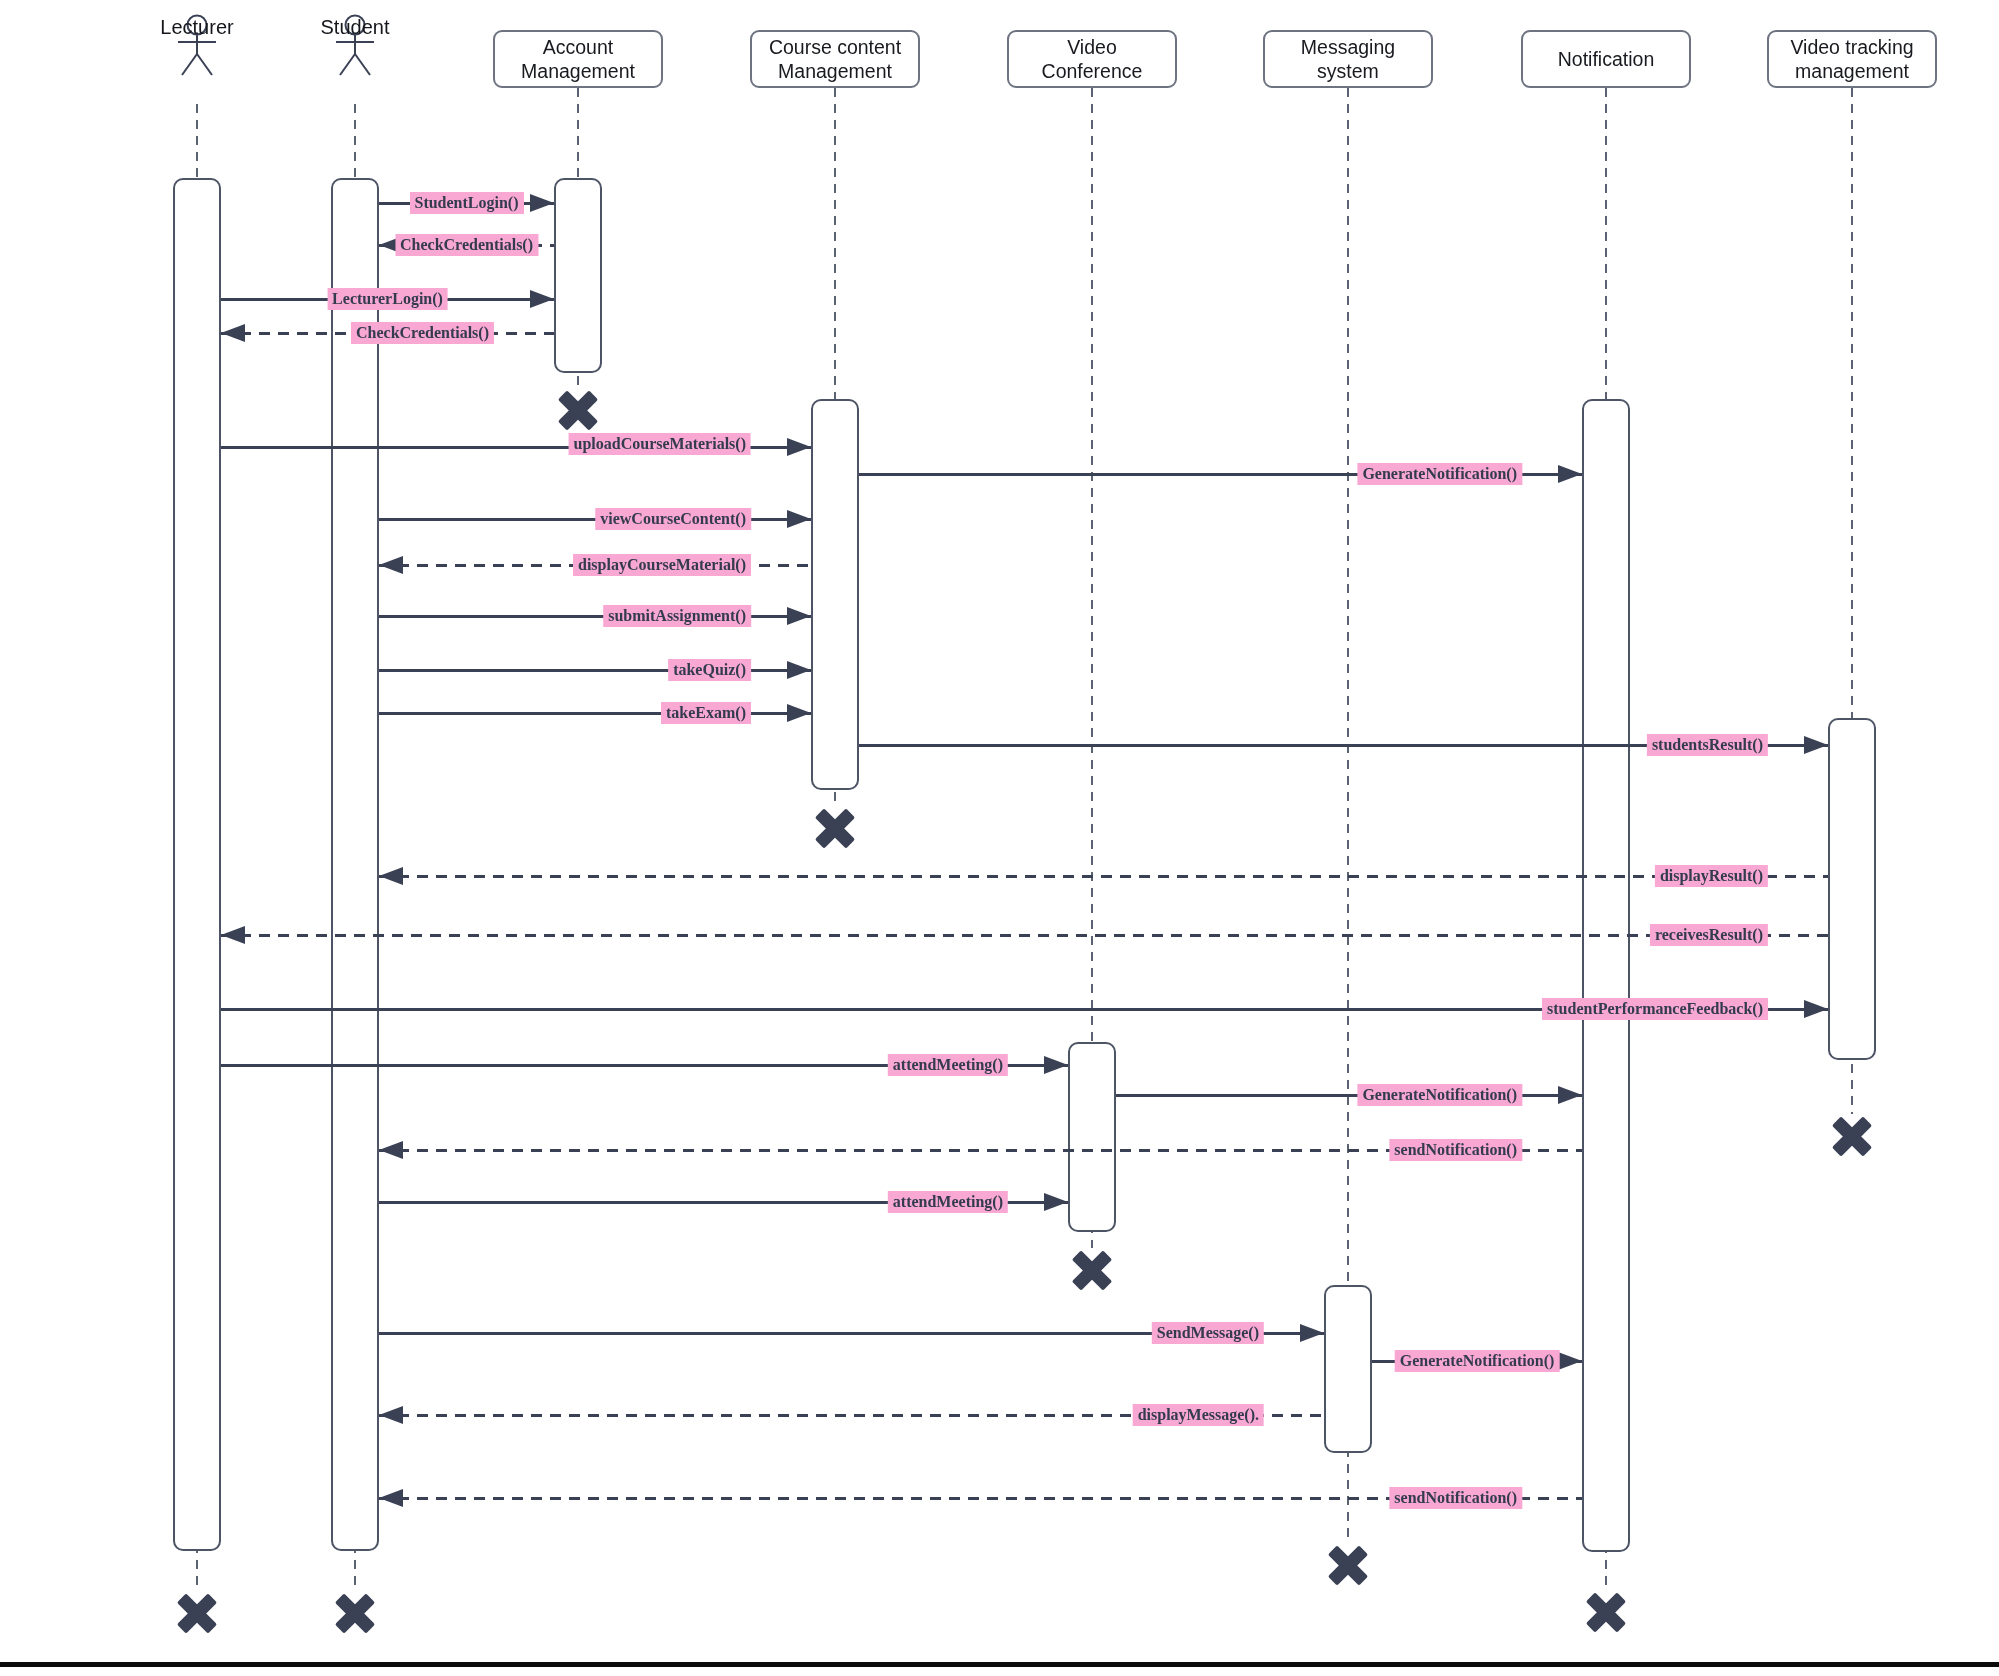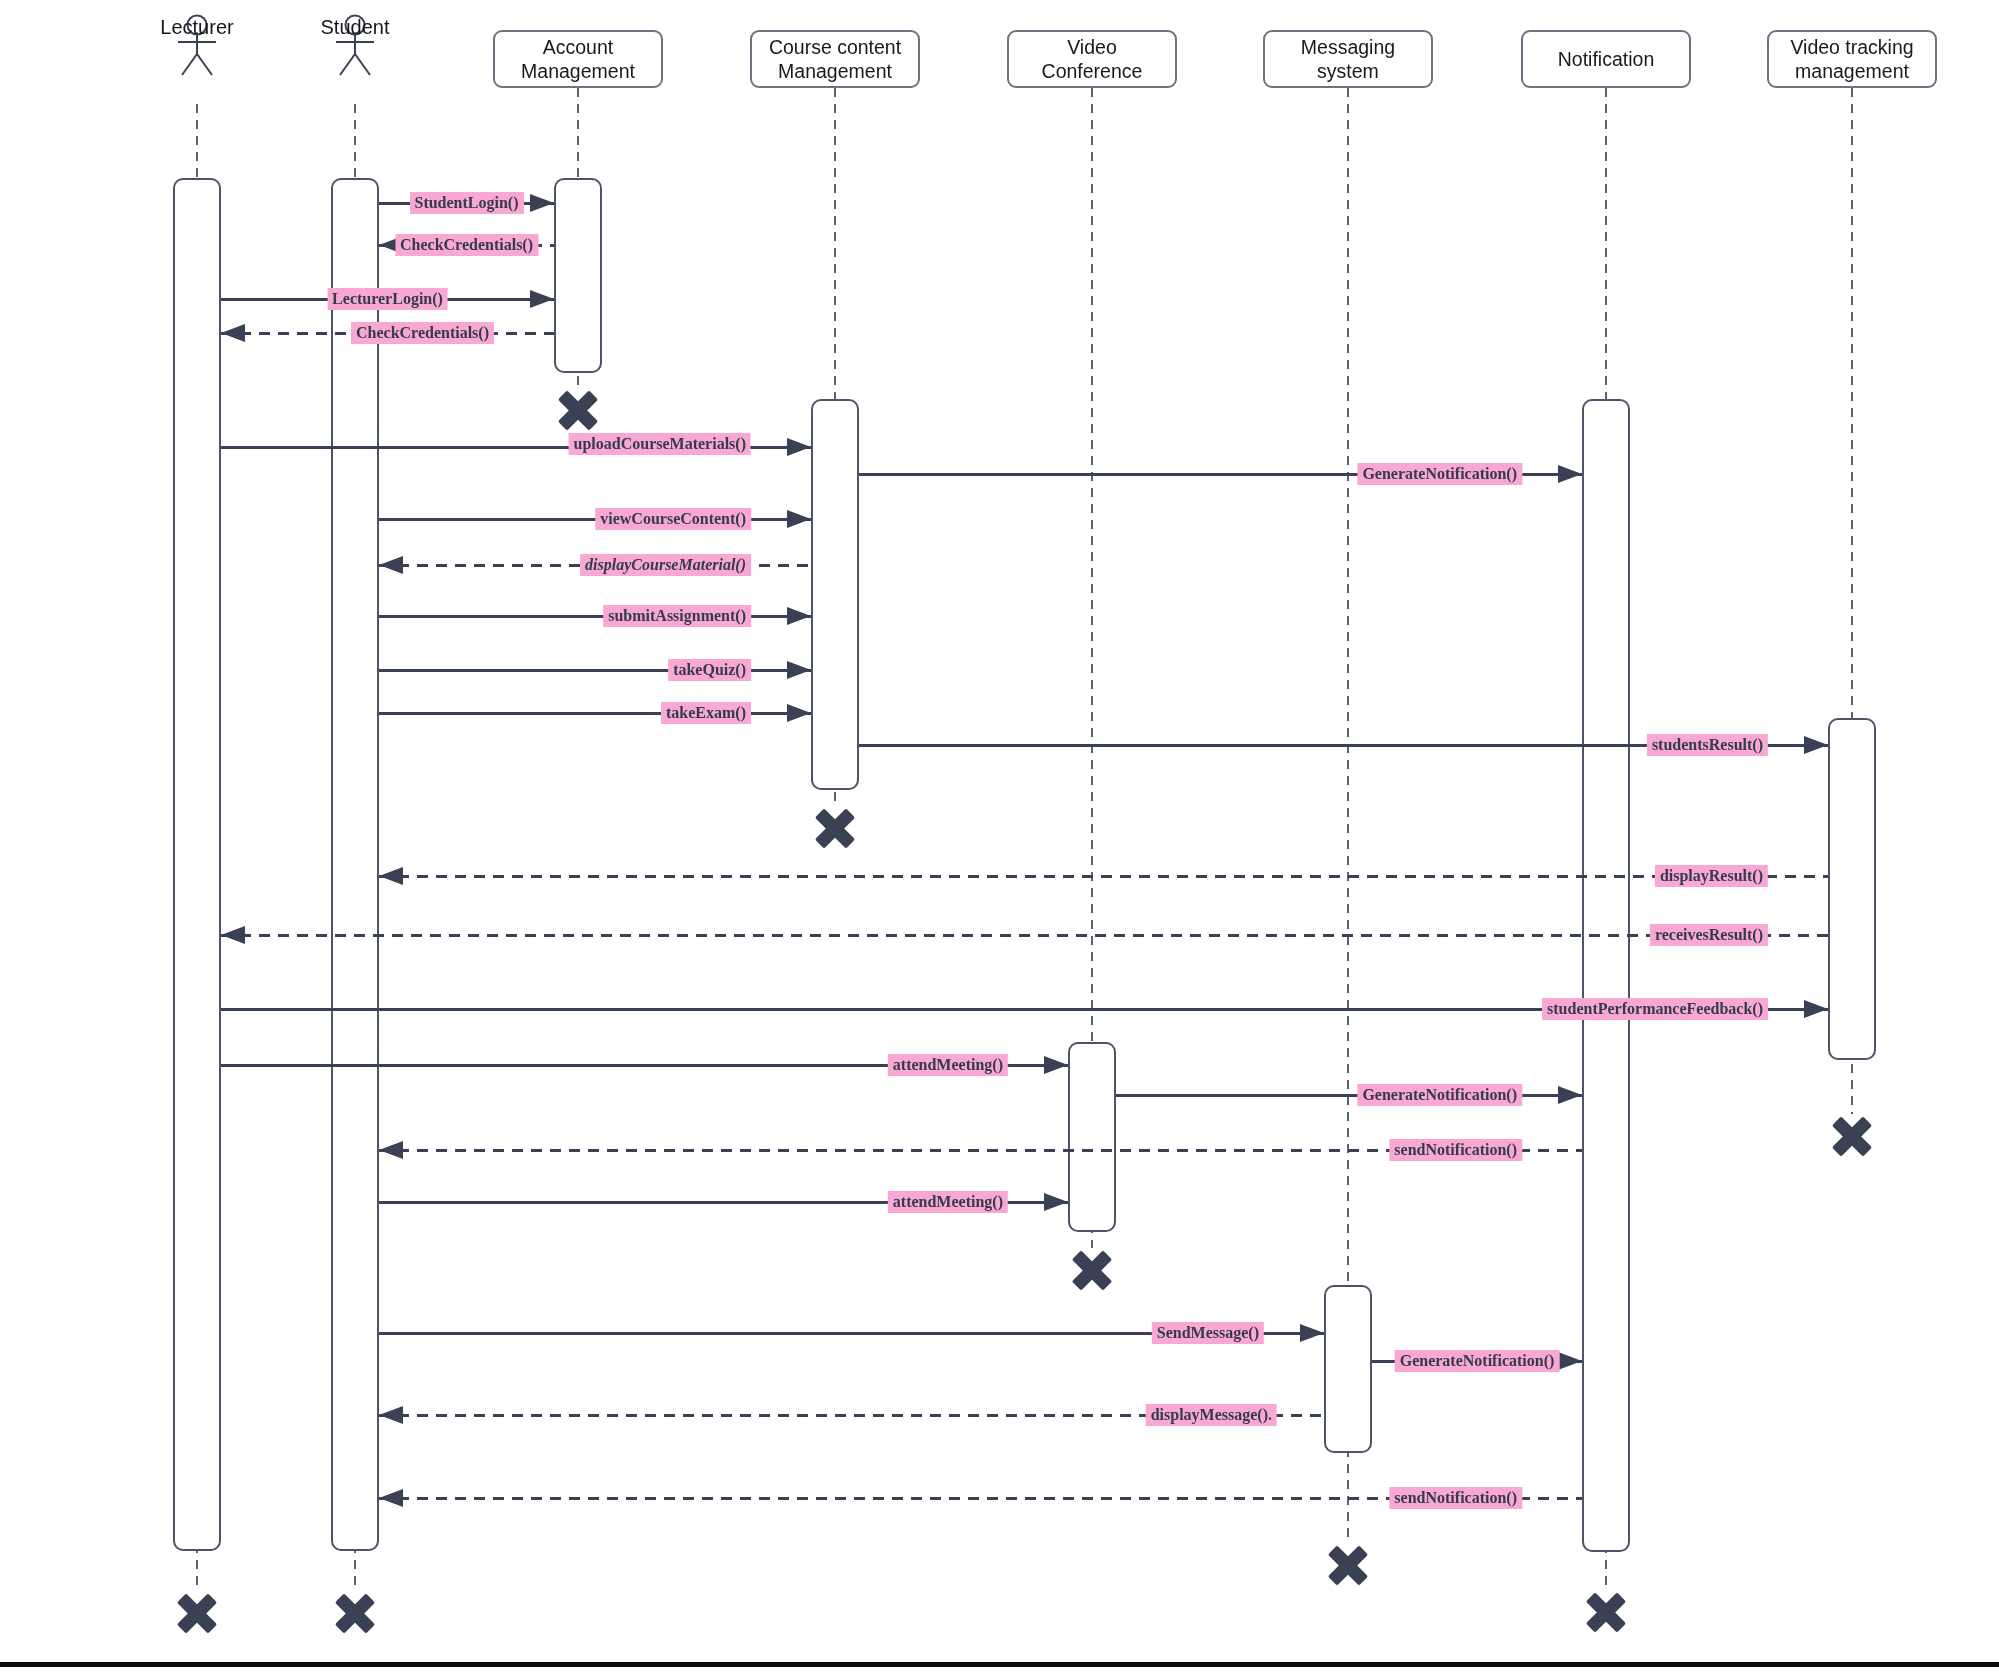--- a/index.html
+++ b/index.html
@@ -113,21 +113,21 @@
     <div class="arrow ar" style="left: 787px; top: 438px;"></div>
     <div class="msg-label" style="top: 444px; left: 751px; transform: translate(-100%, -50%);">uploadCourseMaterials()</div>
     <div class="mline solid" style="left: 859px; top: 472.5px; width: 723px;"></div>
     <div class="arrow ar" style="left: 1558px; top: 465px;"></div>
     <div class="msg-label" style="top: 474px; left: 1522px; transform: translate(-100%, -50%);">GenerateNotification()</div>
     <div class="mline solid" style="left: 379px; top: 517.5px; width: 432px;"></div>
     <div class="arrow ar" style="left: 787px; top: 510px;"></div>
     <div class="msg-label" style="top: 519px; left: 751px; transform: translate(-100%, -50%);">viewCourseContent()</div>
     <div class="mline dash" style="left: 379px; top: 563.5px; width: 432px;"></div>
     <div class="arrow al" style="left: 379px; top: 556px;"></div>
-    <div class="msg-label" style="top: 565px; left: 751px; transform: translate(-100%, -50%); font-style: italic;">displayCourseMaterial()</div>
+    <div class="msg-label" style="top: 565px; left: 751px; transform: translate(-100%, -50%);">displayCourseMaterial()</div>
     <div class="mline solid" style="left: 379px; top: 614.5px; width: 432px;"></div>
     <div class="arrow ar" style="left: 787px; top: 607px;"></div>
     <div class="msg-label" style="top: 616px; left: 751px; transform: translate(-100%, -50%);">submitAssignment()</div>
     <div class="mline solid" style="left: 379px; top: 668.5px; width: 432px;"></div>
     <div class="arrow ar" style="left: 787px; top: 661px;"></div>
     <div class="msg-label" style="top: 670px; left: 751px; transform: translate(-100%, -50%);">takeQuiz()</div>
     <div class="mline solid" style="left: 379px; top: 711.5px; width: 432px;"></div>
     <div class="arrow ar" style="left: 787px; top: 704px;"></div>
     <div class="msg-label" style="top: 713px; left: 751px; transform: translate(-100%, -50%);">takeExam()</div>
     <div class="mline solid" style="left: 859px; top: 743.5px; width: 969px;"></div>
@@ -155,21 +155,21 @@
     <div class="arrow ar" style="left: 1044px; top: 1193px;"></div>
     <div class="msg-label" style="top: 1202px; left: 1008px; transform: translate(-100%, -50%);">attendMeeting()</div>
     <div class="mline solid" style="left: 379px; top: 1331.5px; width: 945px;"></div>
     <div class="arrow ar" style="left: 1300px; top: 1324px;"></div>
     <div class="msg-label" style="top: 1333px; left: 1264px; transform: translate(-100%, -50%);">SendMessage()</div>
     <div class="mline solid" style="left: 1372px; top: 1359.5px; width: 210px;"></div>
     <div class="arrow ar" style="left: 1558px; top: 1352px;"></div>
     <div class="msg-label" style="top: 1361px; left: 1477px; transform: translate(-50%, -50%);">GenerateNotification()</div>
     <div class="mline dash" style="left: 379px; top: 1413.5px; width: 945px;"></div>
     <div class="arrow al" style="left: 379px; top: 1406px;"></div>
-    <div class="msg-label" style="top: 1415px; left: 1264px; transform: translate(-100%, -50%); margin-left: 13px;">displayMessage().</div>
+    <div class="msg-label" style="top: 1415px; left: 1264px; transform: translate(-100%, -50%);">displayMessage().</div>
     <div class="mline dash" style="left: 379px; top: 1496.5px; width: 1203px;"></div>
     <div class="arrow al" style="left: 379px; top: 1489px;"></div>
     <div class="msg-label" style="top: 1498px; left: 1522px; transform: translate(-100%, -50%);">sendNotification()</div>
     <div class="destroy" style="left: 175px; top: 1591px;"></div>
     <div class="destroy" style="left: 333px; top: 1591px;"></div>
     <div class="destroy" style="left: 556px; top: 388px;"></div>
     <div class="destroy" style="left: 813px; top: 806px;"></div>
     <div class="destroy" style="left: 1070px; top: 1248px;"></div>
     <div class="destroy" style="left: 1326px; top: 1543px;"></div>
     <div class="destroy" style="left: 1584px; top: 1590px;"></div>

